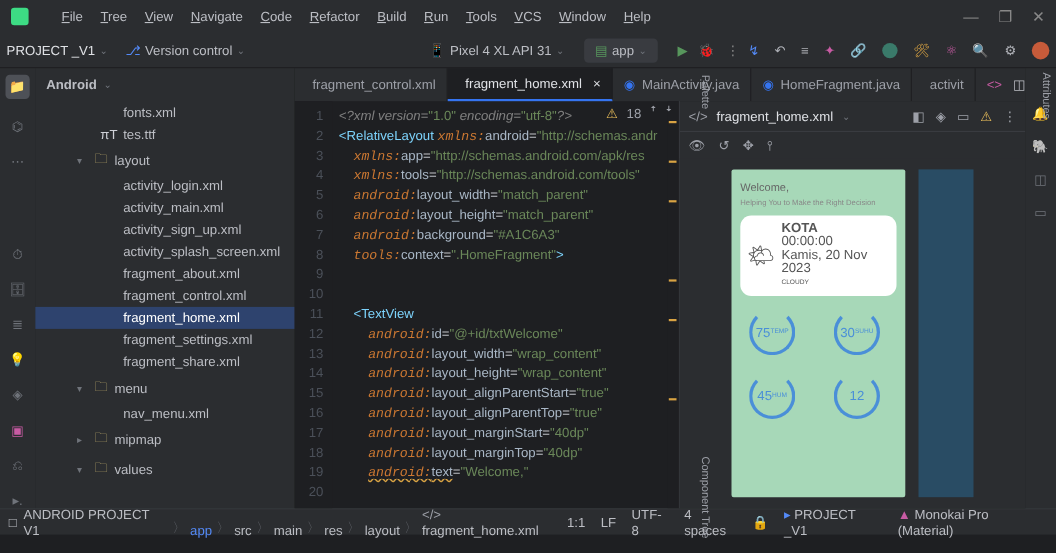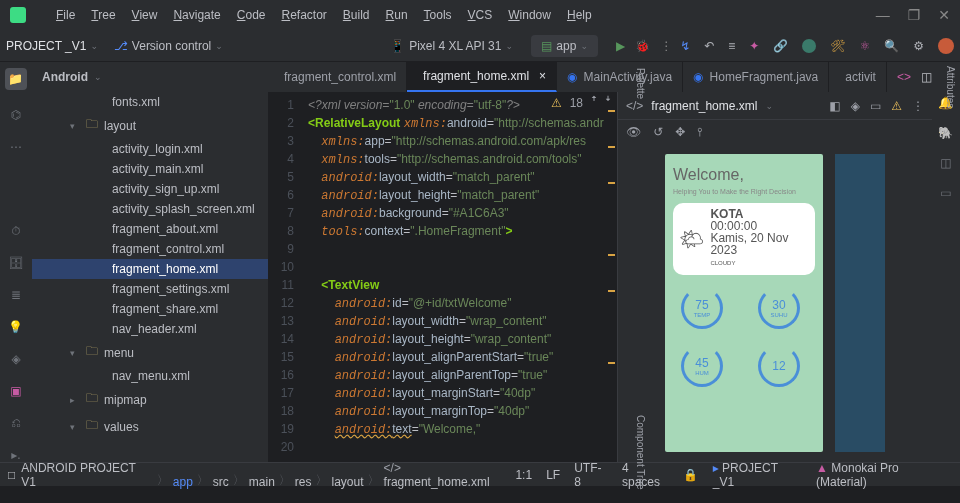--- a/index.html
+++ b/index.html
@@ -37,41 +37,41 @@
 .tab{display:flex;align-items:center;gap:6px;padding:0 10px;color:#9da0a8;border-right:1px solid #1e1f22;cursor:pointer;white-space:nowrap;}
 .tab.act{background:#1e1f22;color:#dfe1e5;border-bottom:2px solid #3574f0;}
 .tab .ic{color:#9da0a8;}
 .tabend{margin-left:auto;display:flex;align-items:center;gap:10px;padding:0 10px;}
 .editsplit{flex:1;display:flex;min-height:0;}
 .code{flex:1;display:flex;min-width:0;position:relative;}
 .gutter{width:34px;background:#1e1f22;text-align:right;padding:4px 8px 0 0;color:#4b5059;font-family:Consolas,monospace;line-height:18px;}
 .gutter div{height:18px;}
 .codelines{flex:1;padding:4px 0 0 6px;font-family:Consolas,monospace;line-height:18px;white-space:pre;overflow:hidden;color:#bcbec4;}
 .codelines div{height:18px;}
-.k-tag{color:#84cc16;font-weight:bold;}
+.k-tag{color:#7dd3fc;}
 .k-attr{color:#a9b7c6;}
 .k-ns{color:#cc7832;font-style:italic;font-family:Liberation Mono, monospace;}
 .k-val{color:#6a8759;}
 .k-xml{color:#808080;font-style:italic;}
 .codehdr{position:absolute;right:6px;top:4px;display:flex;gap:8px;align-items:center;color:#9da0a8;}
 .warn{color:#f2c55c;}
 .preview{width:315px;background:#2b2d30;border-left:1px solid #393b40;display:flex;flex-direction:column;}
 .prevhdr{height:28px;display:flex;align-items:center;padding:0 8px;gap:8px;border-bottom:1px solid #393b40;}
 .prevhdr .ttl{color:#dfe1e5;}
 .prevhdr .ricons{margin-left:auto;display:flex;gap:10px;color:#9da0a8;}
 .prevtools{height:24px;display:flex;align-items:center;padding:0 8px;gap:12px;color:#9da0a8;}
 .canvas{flex:1;background:#2b2d30;display:flex;gap:12px;justify-content:center;padding:10px 0;overflow:hidden;}
 .phone{width:158px;background:#a7d8b8;border-radius:2px;padding:12px 8px;font-size:10px;color:#555;}
-.phone .wel{font-size:16px;color:#666;margin-bottom:4px;}
+.phone .wel{font-size:10px;color:#666;margin-bottom:4px;}
 .phone .sub{font-size:7px;color:#888;margin-bottom:8px;}
 .wcard{background:#fff;border-radius:10px;padding:6px;display:flex;gap:6px;align-items:center;margin-bottom:12px;}
 .wcard .sun{font-size:20px;}
 .wcard .wt{font-size:8px;line-height:11px;}
 .gauges{display:grid;grid-template-columns:1fr 1fr;gap:16px 28px;padding:0 8px;}
-.gauge{width:42px;height:42px;border:3px solid #4a8fd8;border-top-color:transparent;border-radius:50%;display:flex;flex-direction:column;align-items:center;justify-content:center;color:#4a8fd8;font-size:13px;}
+.gauge{width:42px;height:42px;border:3px solid #4a8fd8;border-top-color:transparent;border-radius:50%;display:flex;flex-direction:row;align-items:center;justify-content:center;color:#4a8fd8;font-size:13px;}
 .gauge small{font-size:6px;}
 .blueprint{width:50px;background:#2a5a7a;opacity:0.7;position:relative;}
 .rgutt{width:28px;background:#2b2d30;display:flex;flex-direction:column;align-items:center;padding-top:34px;gap:16px;}
 .rgutt span{color:#6f737a;cursor:pointer;}
 .vlabel{writing-mode:vertical-rl;font-size:10px;color:#9da0a8;position:absolute;}
 .pal{right:314px;top:68px;}
 .ctree{right:314px;bottom:14px;}
 .attr{right:4px;top:66px;}
 .status{height:24px;background:#2b2d30;display:flex;align-items:center;padding:0 8px;gap:6px;border-top:1px solid #393b40;font-size:11px;}
 .crumb{display:flex;gap:4px;align-items:flex-end;}
@@ -169,20 +169,24 @@
   <div class="tree">
     <div class="treehdr">
       <b>Android</b>
         <span class="topdrop">⌄</span>
     </div>
     <div class="treelist" id="treelist">
         <div class="ti" style="padding-left: 60px;">
           <span class="ic"></span>
           <span>fonts.xml</span>
         </div>
+        <div class="ti" style="padding-left: 60px;">
+          <span class="ic">πT</span>
+          <span>tes.ttf</span>
+        </div>
         <div class="ti" style="padding-left: 38px;">
           <span class="chev">▾</span>
           <span class="dir">🗀</span>
           <span>layout</span>
         </div>
         <div class="ti" style="padding-left: 60px;">
           <span class="ic"></span>
           <span>activity_login.xml</span>
         </div>
         <div class="ti" style="padding-left: 60px;">
@@ -209,24 +213,20 @@
           <span class="ic"></span>
           <span>fragment_home.xml</span>
         </div>
         <div class="ti" style="padding-left: 60px;">
           <span class="ic"></span>
           <span>fragment_settings.xml</span>
         </div>
         <div class="ti" style="padding-left: 60px;">
           <span class="ic"></span>
           <span>fragment_share.xml</span>
-        </div>
-        <div class="ti" style="padding-left: 60px;">
-          <span class="ic"></span>
-          <span>nav_header.xml</span>
         </div>
         <div class="ti" style="padding-left: 38px;">
           <span class="chev">▾</span>
           <span class="dir">🗀</span>
           <span>menu</span>
         </div>
         <div class="ti" style="padding-left: 60px;">
           <span class="ic"></span>
           <span>nav_menu.xml</span>
         </div>

